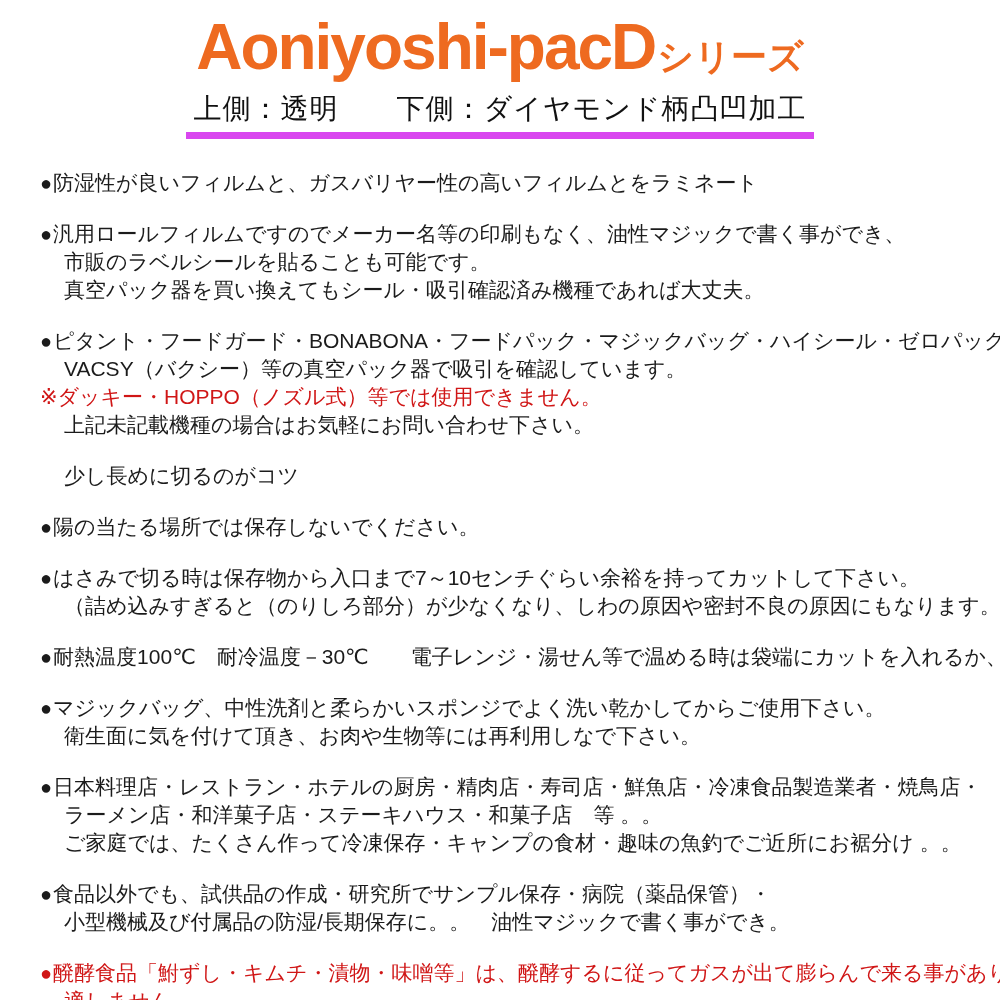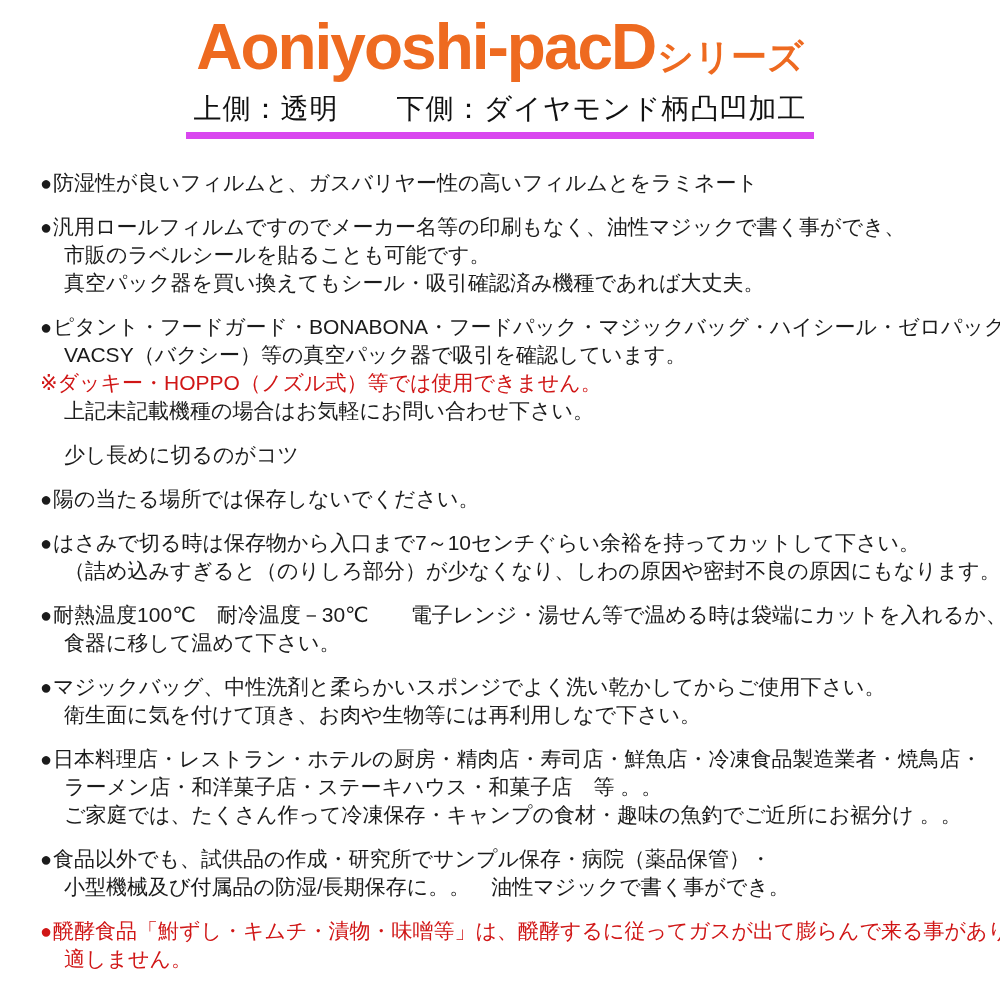--- a/index.html
+++ b/index.html
@@ -48,21 +48,21 @@
     padding: 0 8px 4px 8px;
     white-space: nowrap;
   }
   .subtitle .gap {
     display: inline-block;
     width: 58px;
   }
   .features {
     margin: 30px 14px 0 40px;
   }
-  .para { margin-top: 16px; }
+  .para { margin-top: 23px; }
   .para:first-child { margin-top: 0; }
   .line {
     font-size: 21px;
     line-height: 28px;
     white-space: nowrap;
     letter-spacing: 0;
   }
   .line.hang { padding-left: 24px; }
   .line.flush { padding-left: 0; }
   .marker {
@@ -106,21 +106,20 @@
       </div>
       <div class="para">
         <div class="line bullet"><span class="marker">●</span><span>陽の当たる場所では保存しないでください。</span></div>
       </div>
       <div class="para">
         <div class="line bullet"><span class="marker">●</span><span>はさみで切る時は保存物から入口まで7～10センチぐらい余裕を持ってカットして下さい。</span></div>
         <div class="line hang"><span>（詰め込みすぎると（のりしろ部分）が少なくなり、しわの原因や密封不良の原因にもなります。）</span></div>
       </div>
       <div class="para">
         <div class="line bullet"><span class="marker">●</span><span>耐熱温度100℃　耐冷温度－30℃　　電子レンジ・湯せん等で温める時は袋端にカットを入れるか、</span></div>
-        <div class="line hang"><span>食器に移して温めて下さい。</span></div>
       </div>
       <div class="para">
         <div class="line bullet"><span class="marker">●</span><span>マジックバッグ、中性洗剤と柔らかいスポンジでよく洗い乾かしてからご使用下さい。</span></div>
         <div class="line hang"><span>衛生面に気を付けて頂き、お肉や生物等には再利用しなで下さい。</span></div>
       </div>
       <div class="para">
         <div class="line bullet"><span class="marker">●</span><span>日本料理店・レストラン・ホテルの厨房・精肉店・寿司店・鮮魚店・冷凍食品製造業者・焼鳥店・</span></div>
         <div class="line hang"><span>ラーメン店・和洋菓子店・ステーキハウス・和菓子店　等 。。</span></div>
         <div class="line hang"><span>ご家庭では、たくさん作って冷凍保存・キャンプの食材・趣味の魚釣でご近所にお裾分け 。。</span></div>
       </div>

